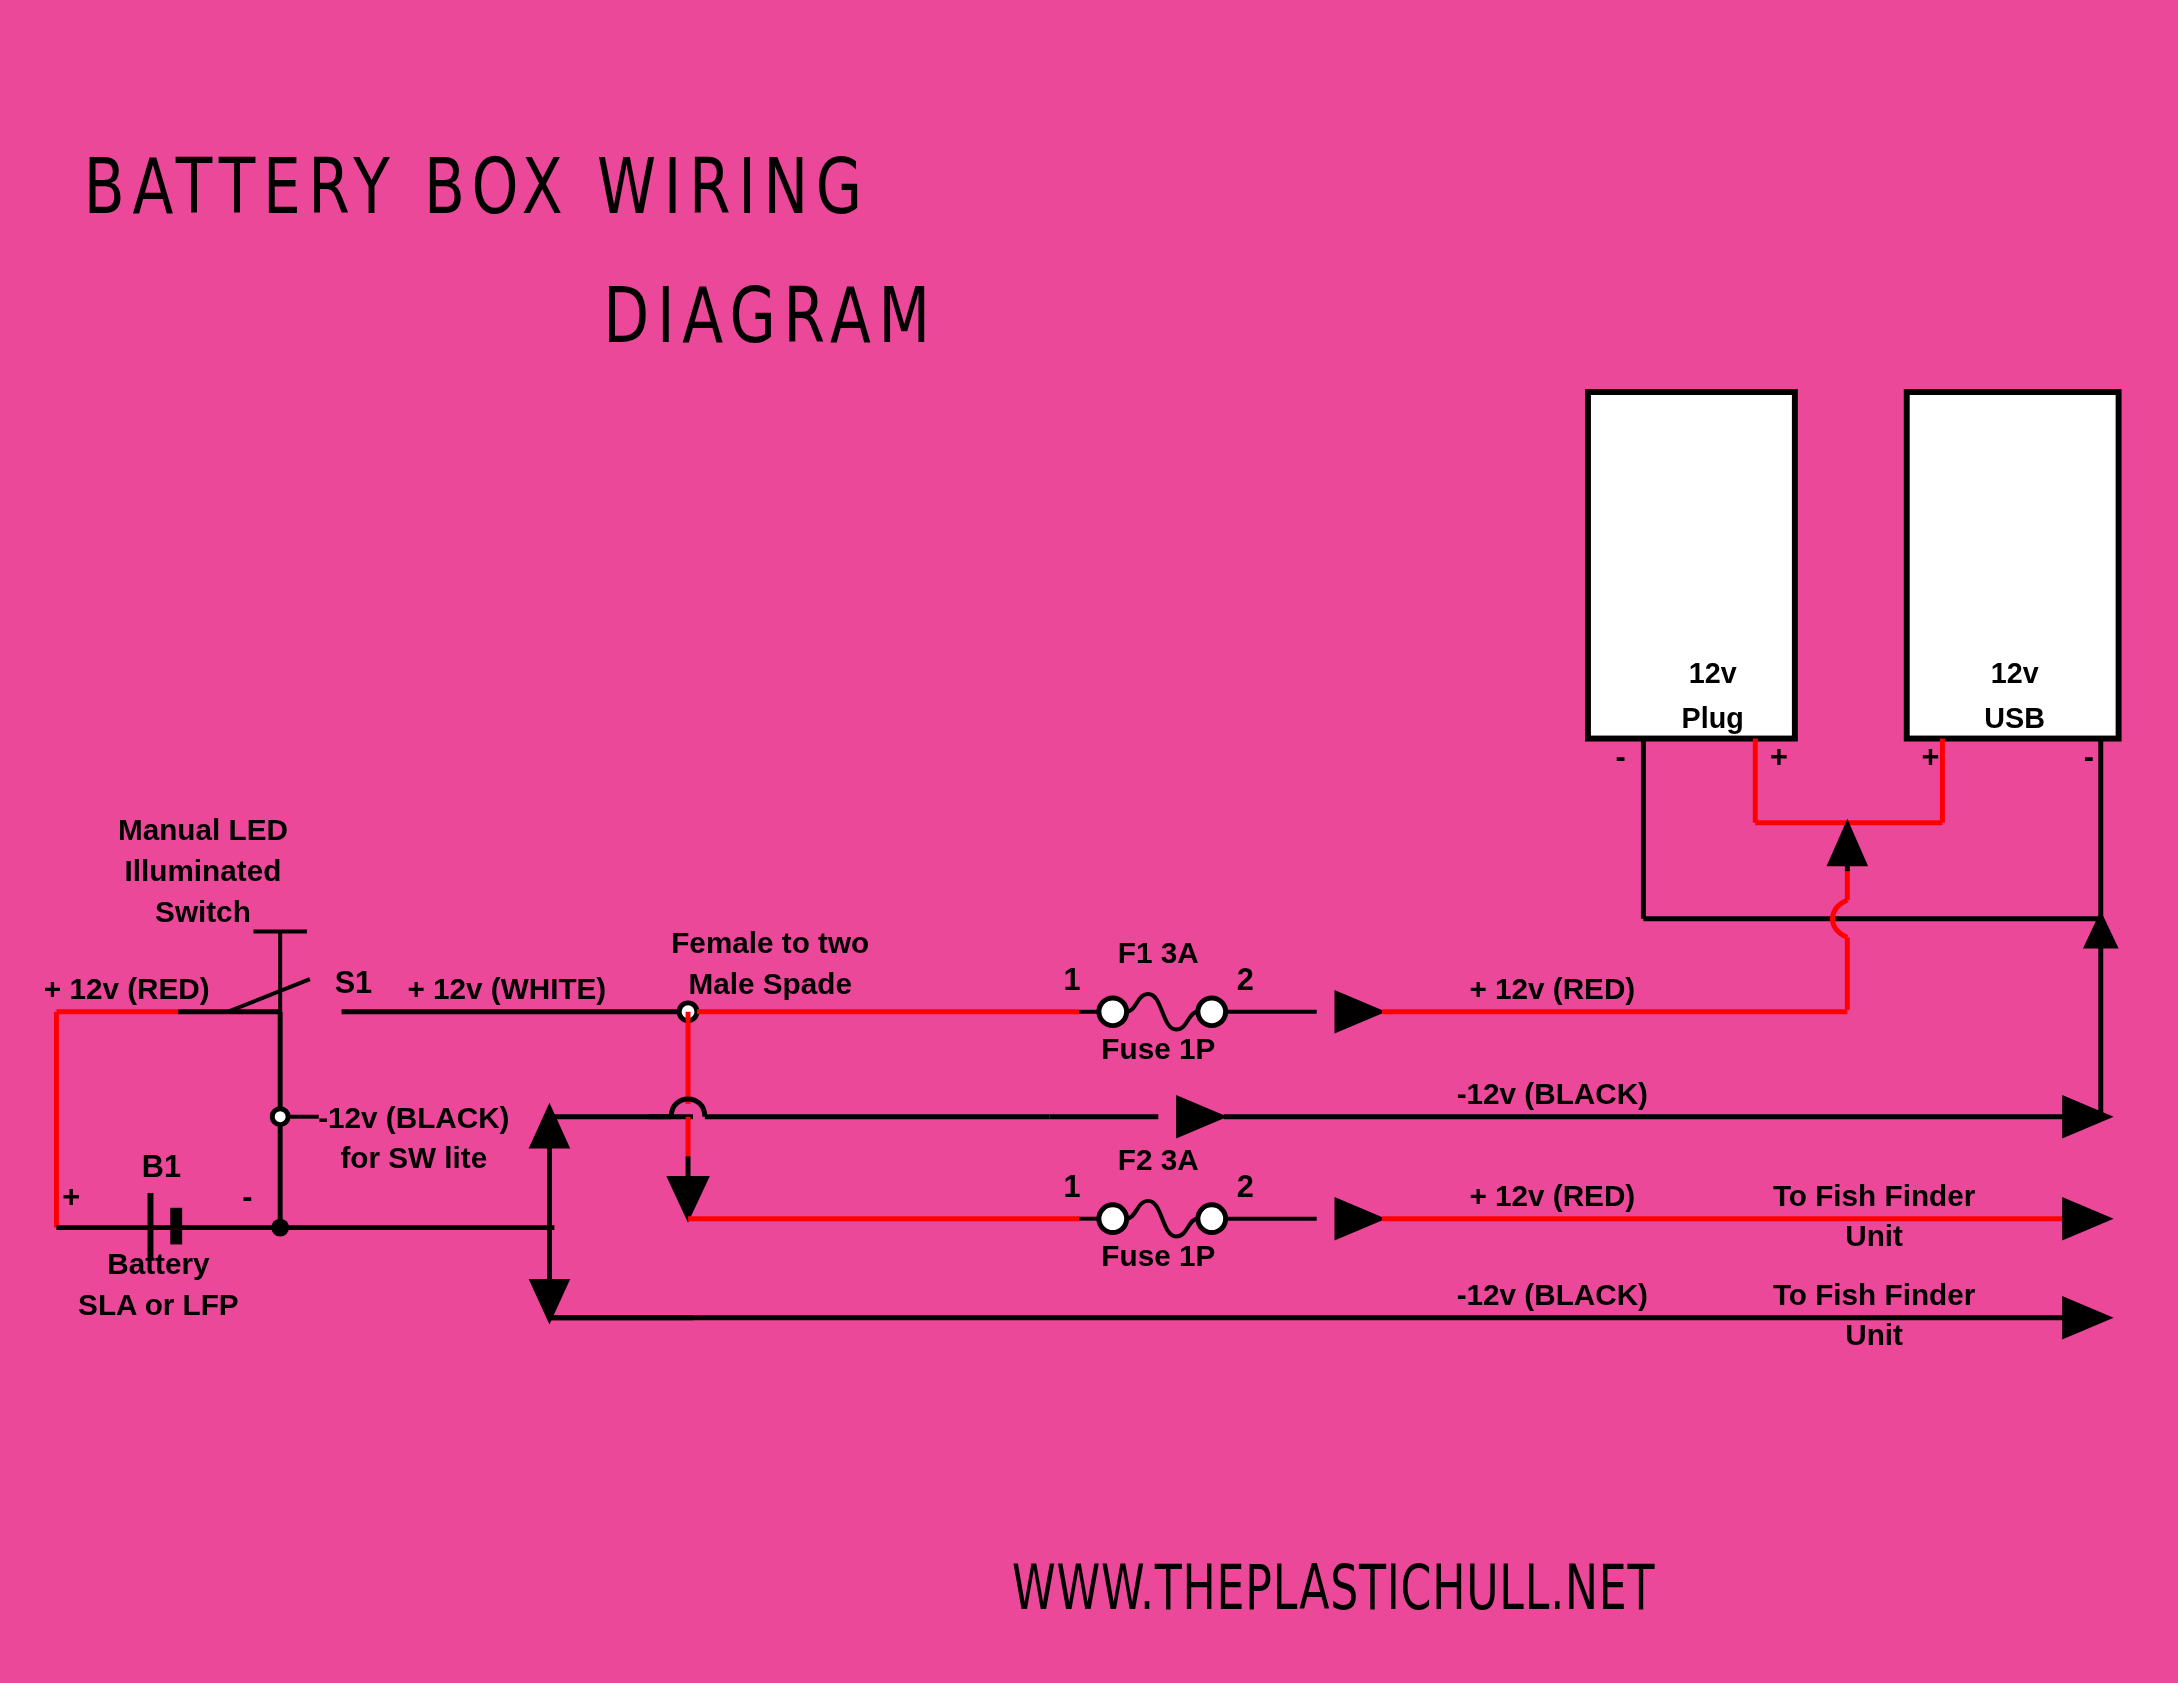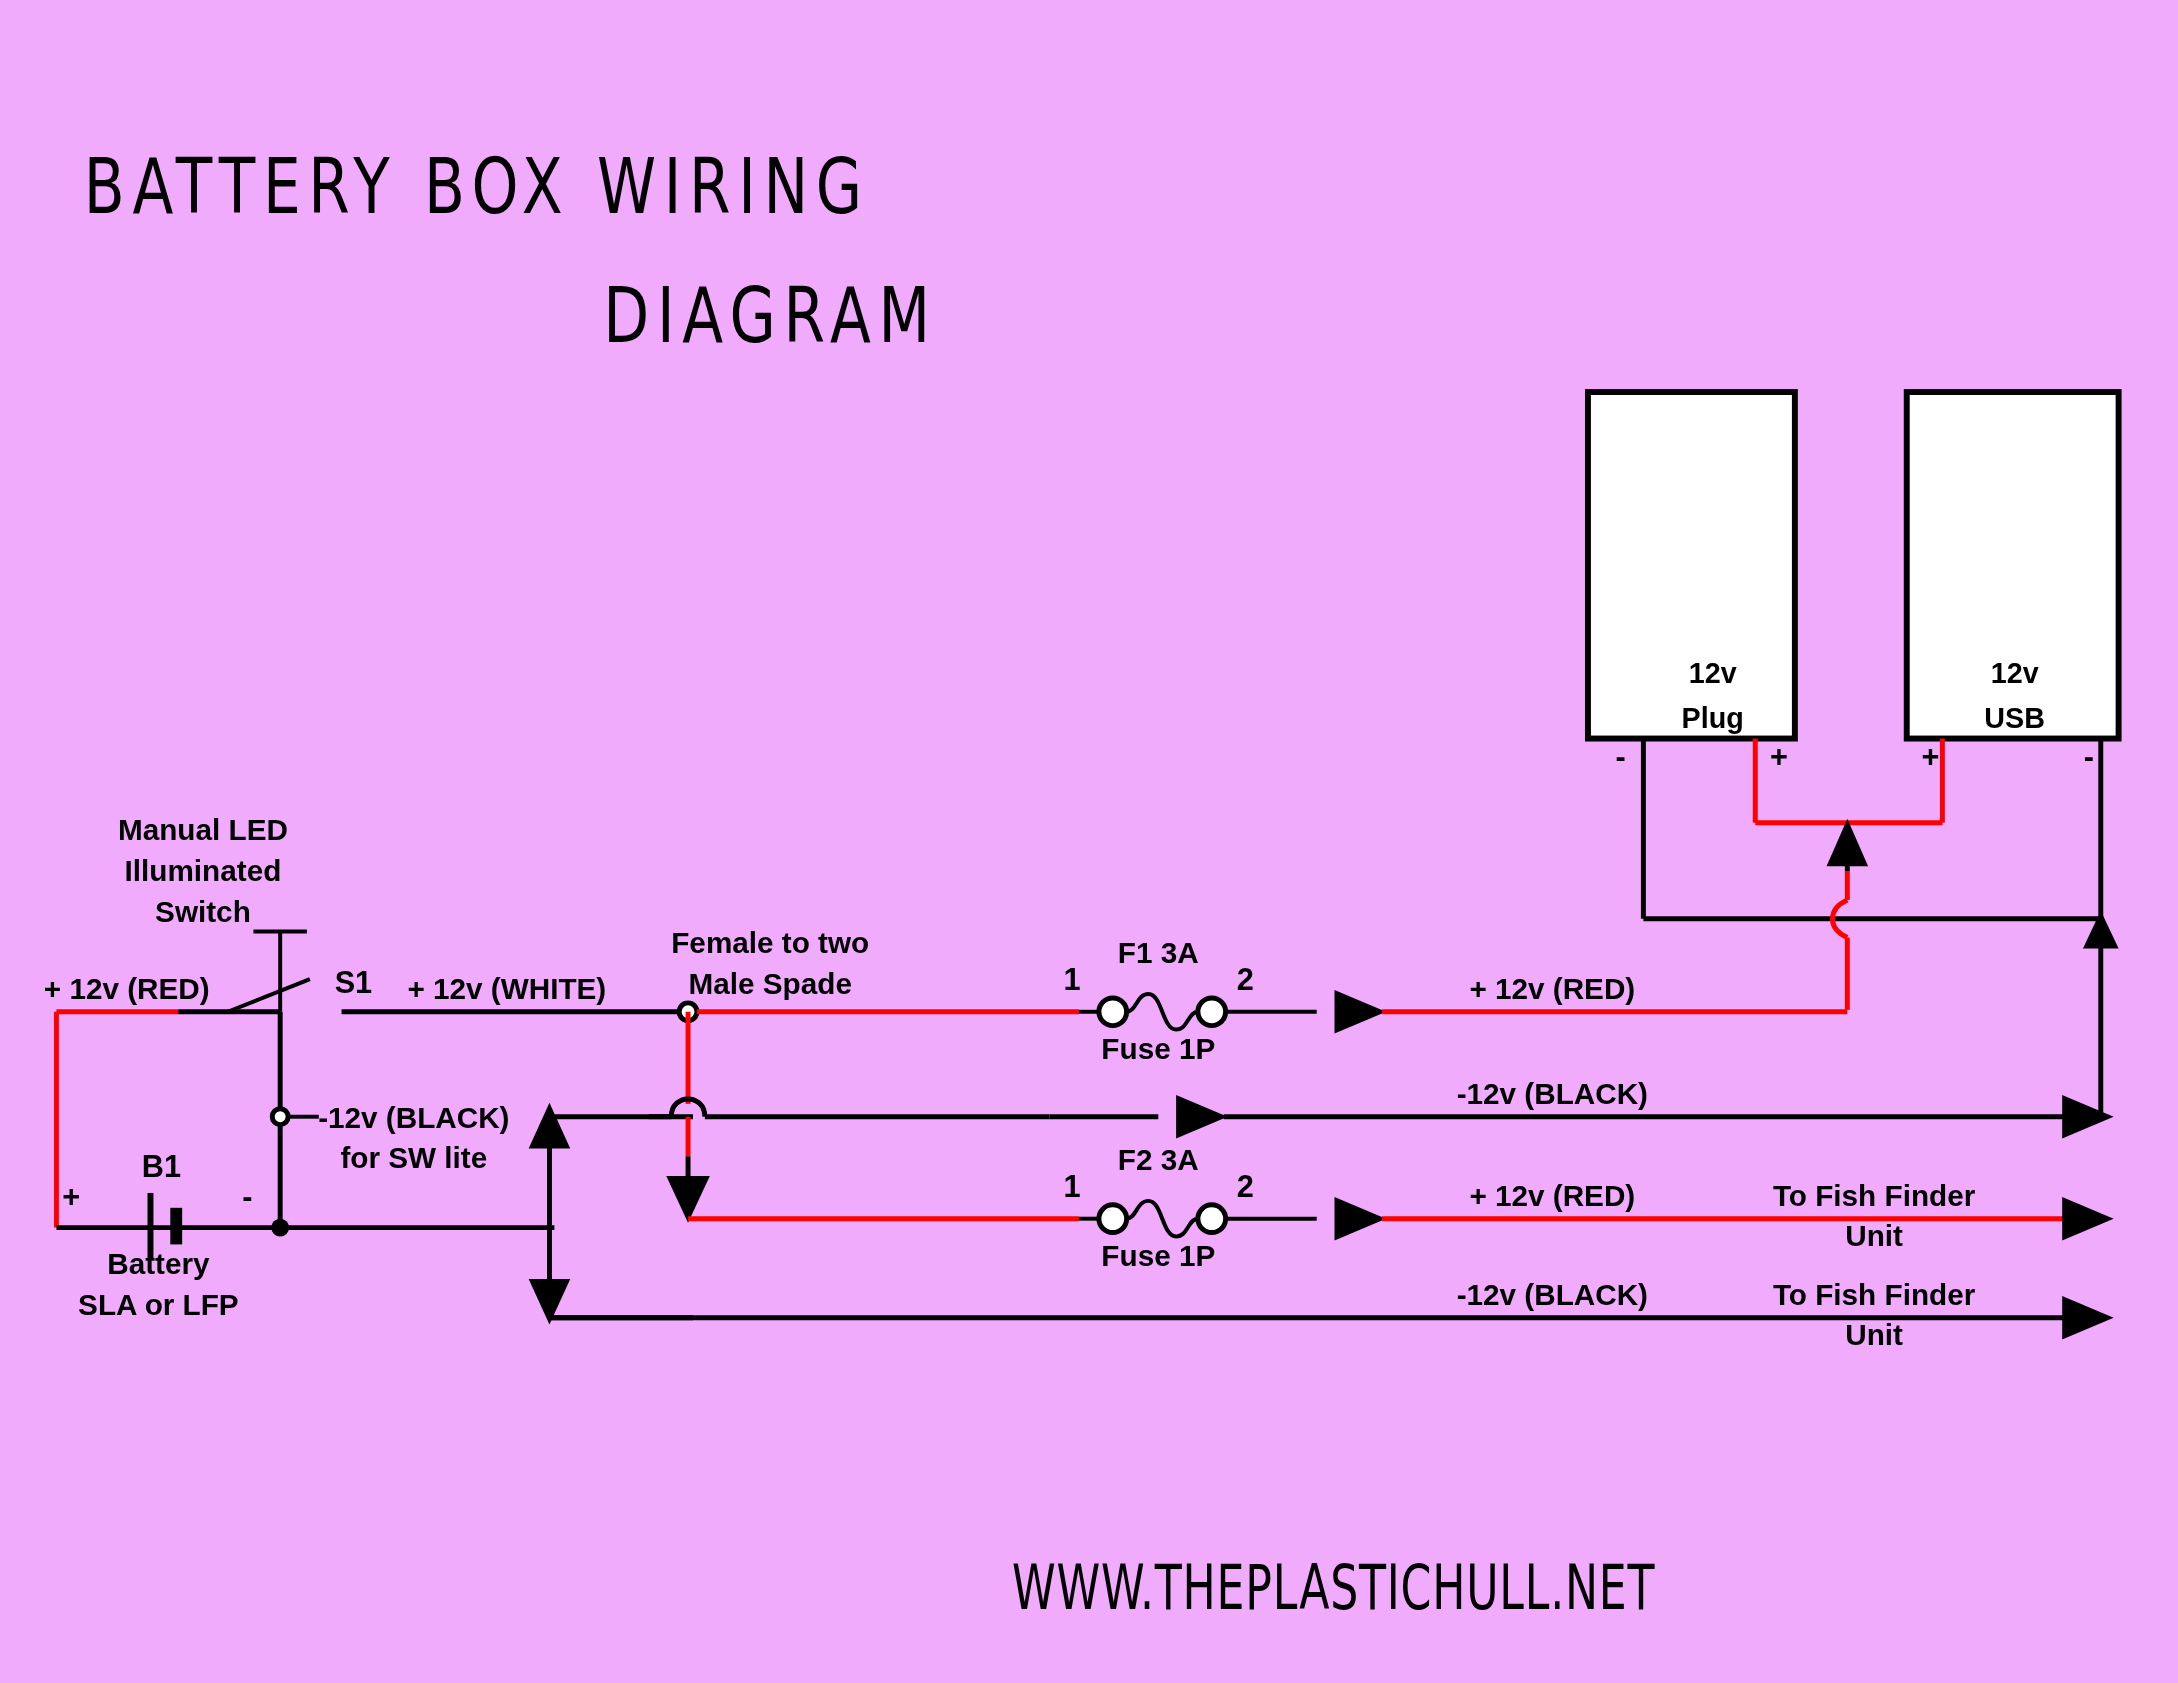--- a/index.html
+++ b/index.html
@@ -4,21 +4,21 @@
 <style>
   html, body {
     margin: 0;
     padding: 0;
     background: #ffffff;
   }
   #page {
     position: relative;
     width: 2178px;
     height: 1683px;
-    background: #f0abfc;
+    background: #ec4899;
     overflow: hidden;
     font-family: "Liberation Sans", sans-serif;
   }
   svg.diagram {
     position: absolute;
     left: 0;
     top: 0;
     width: 2178px;
     height: 1683px;
   }

